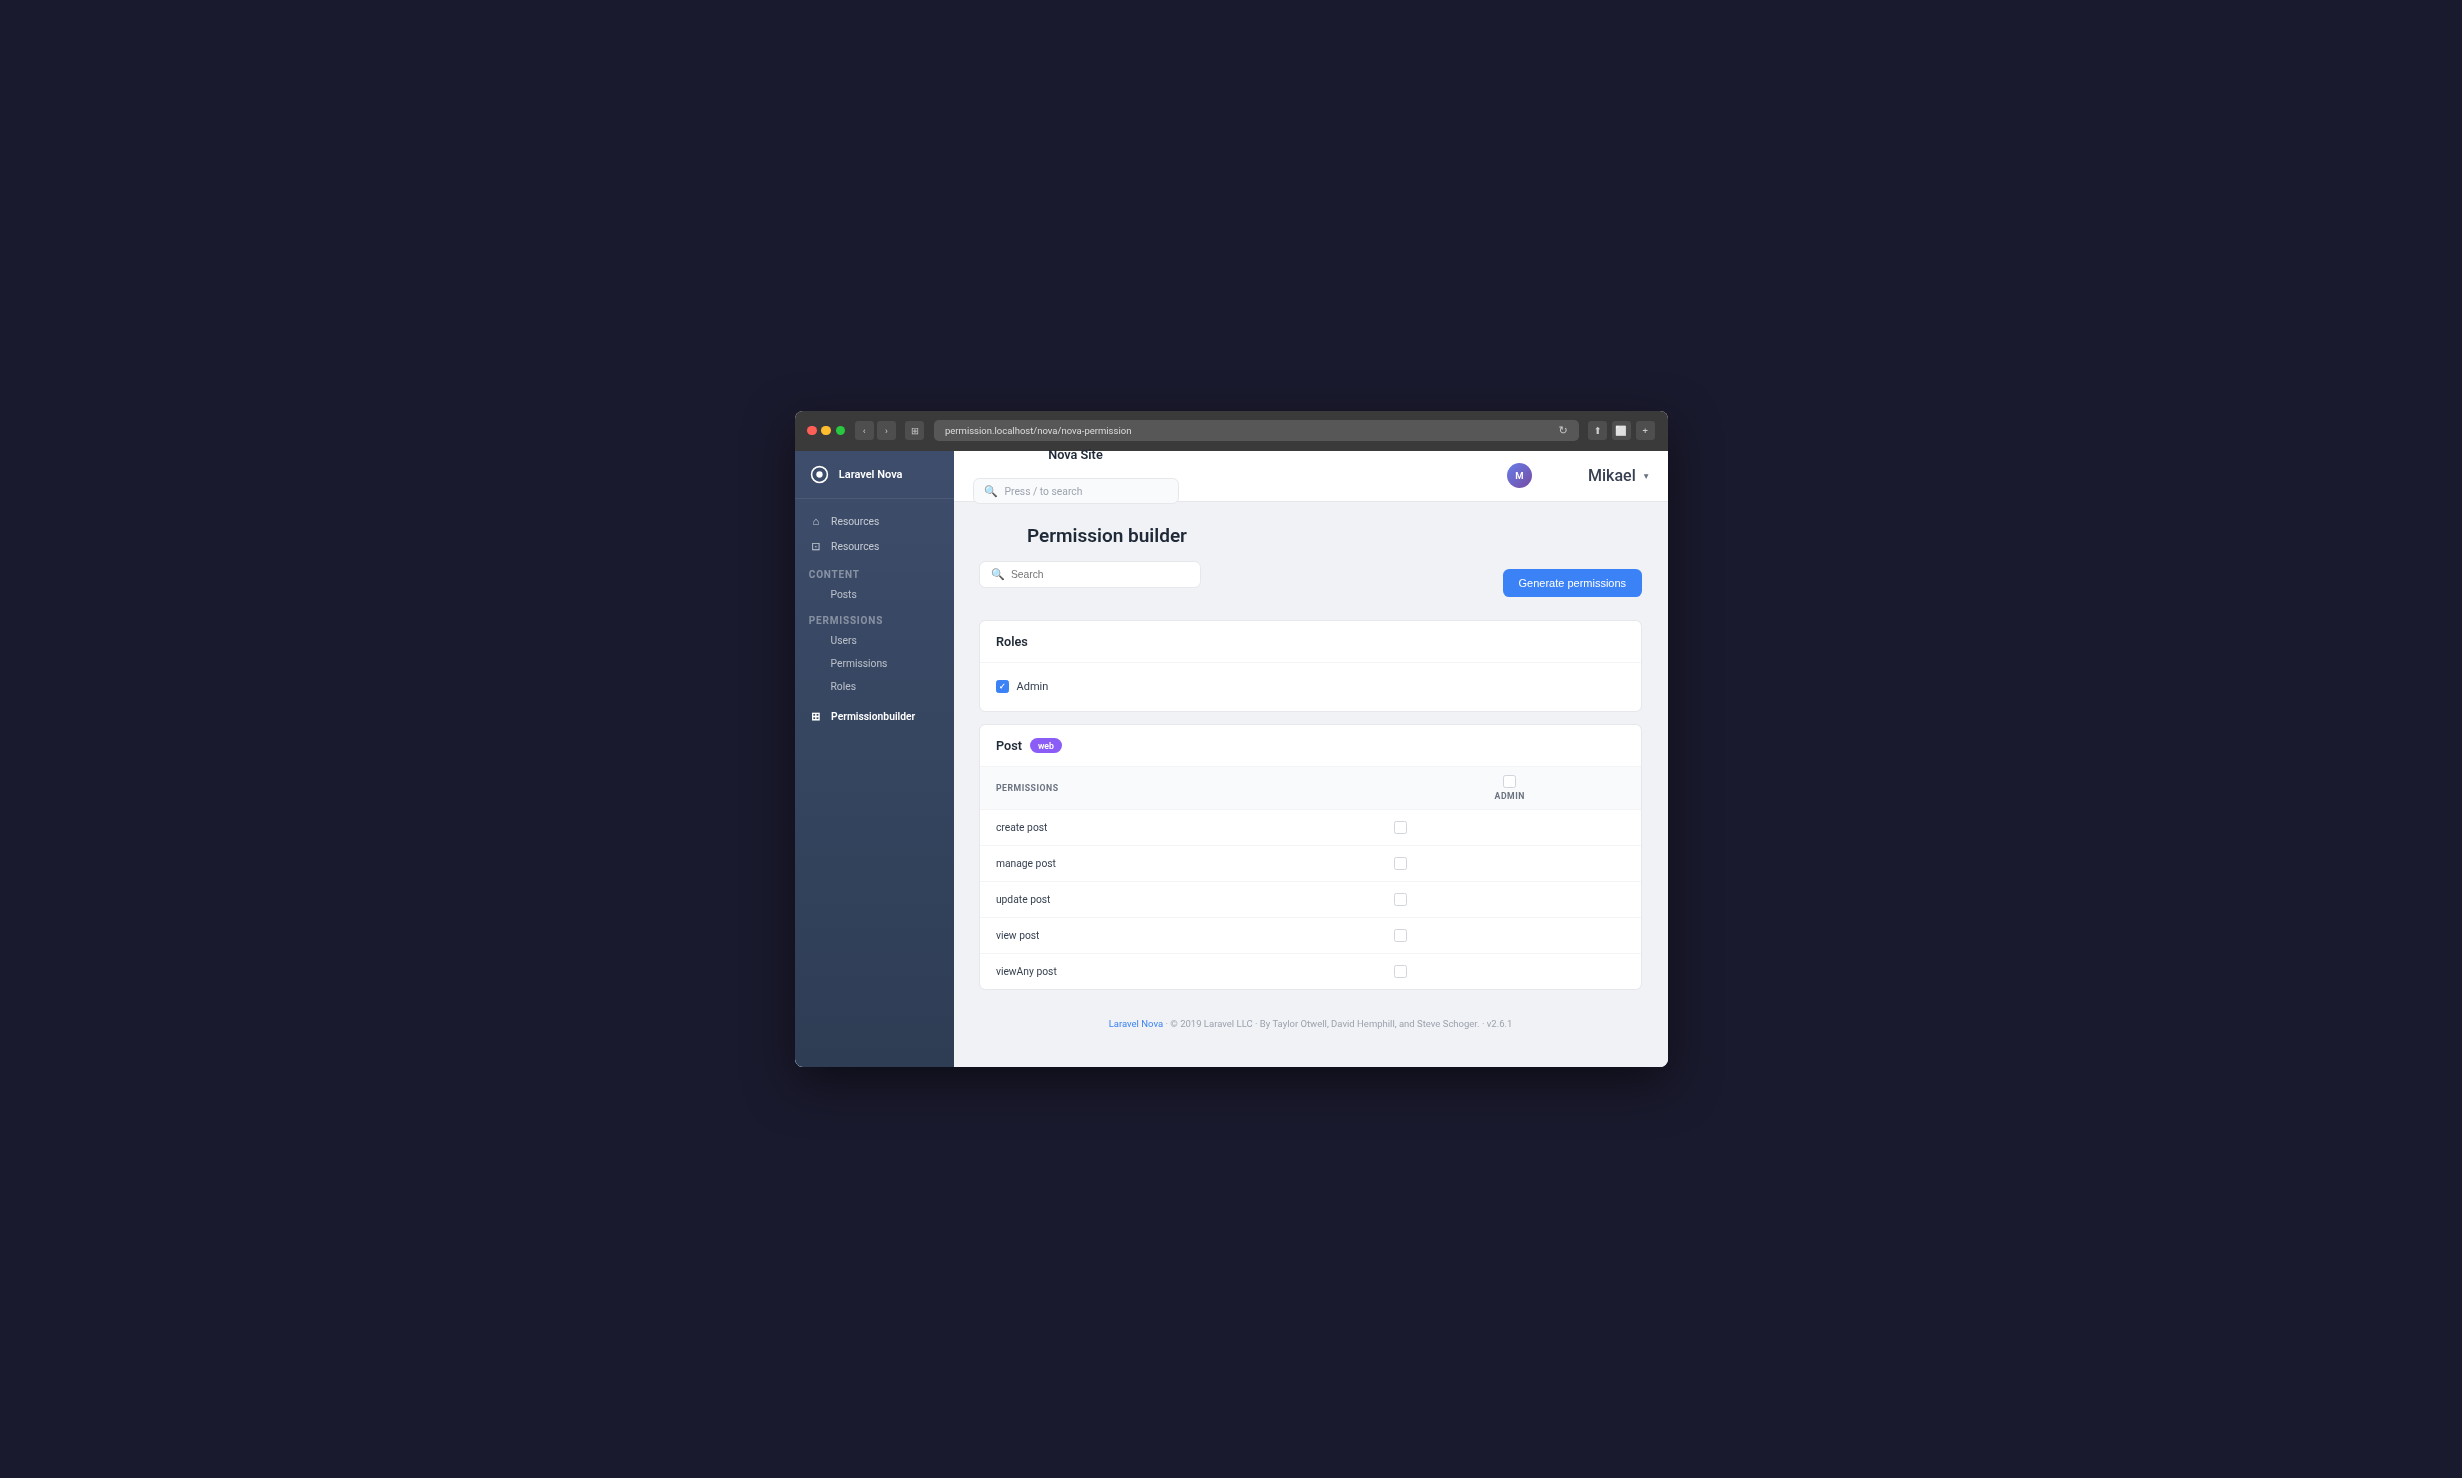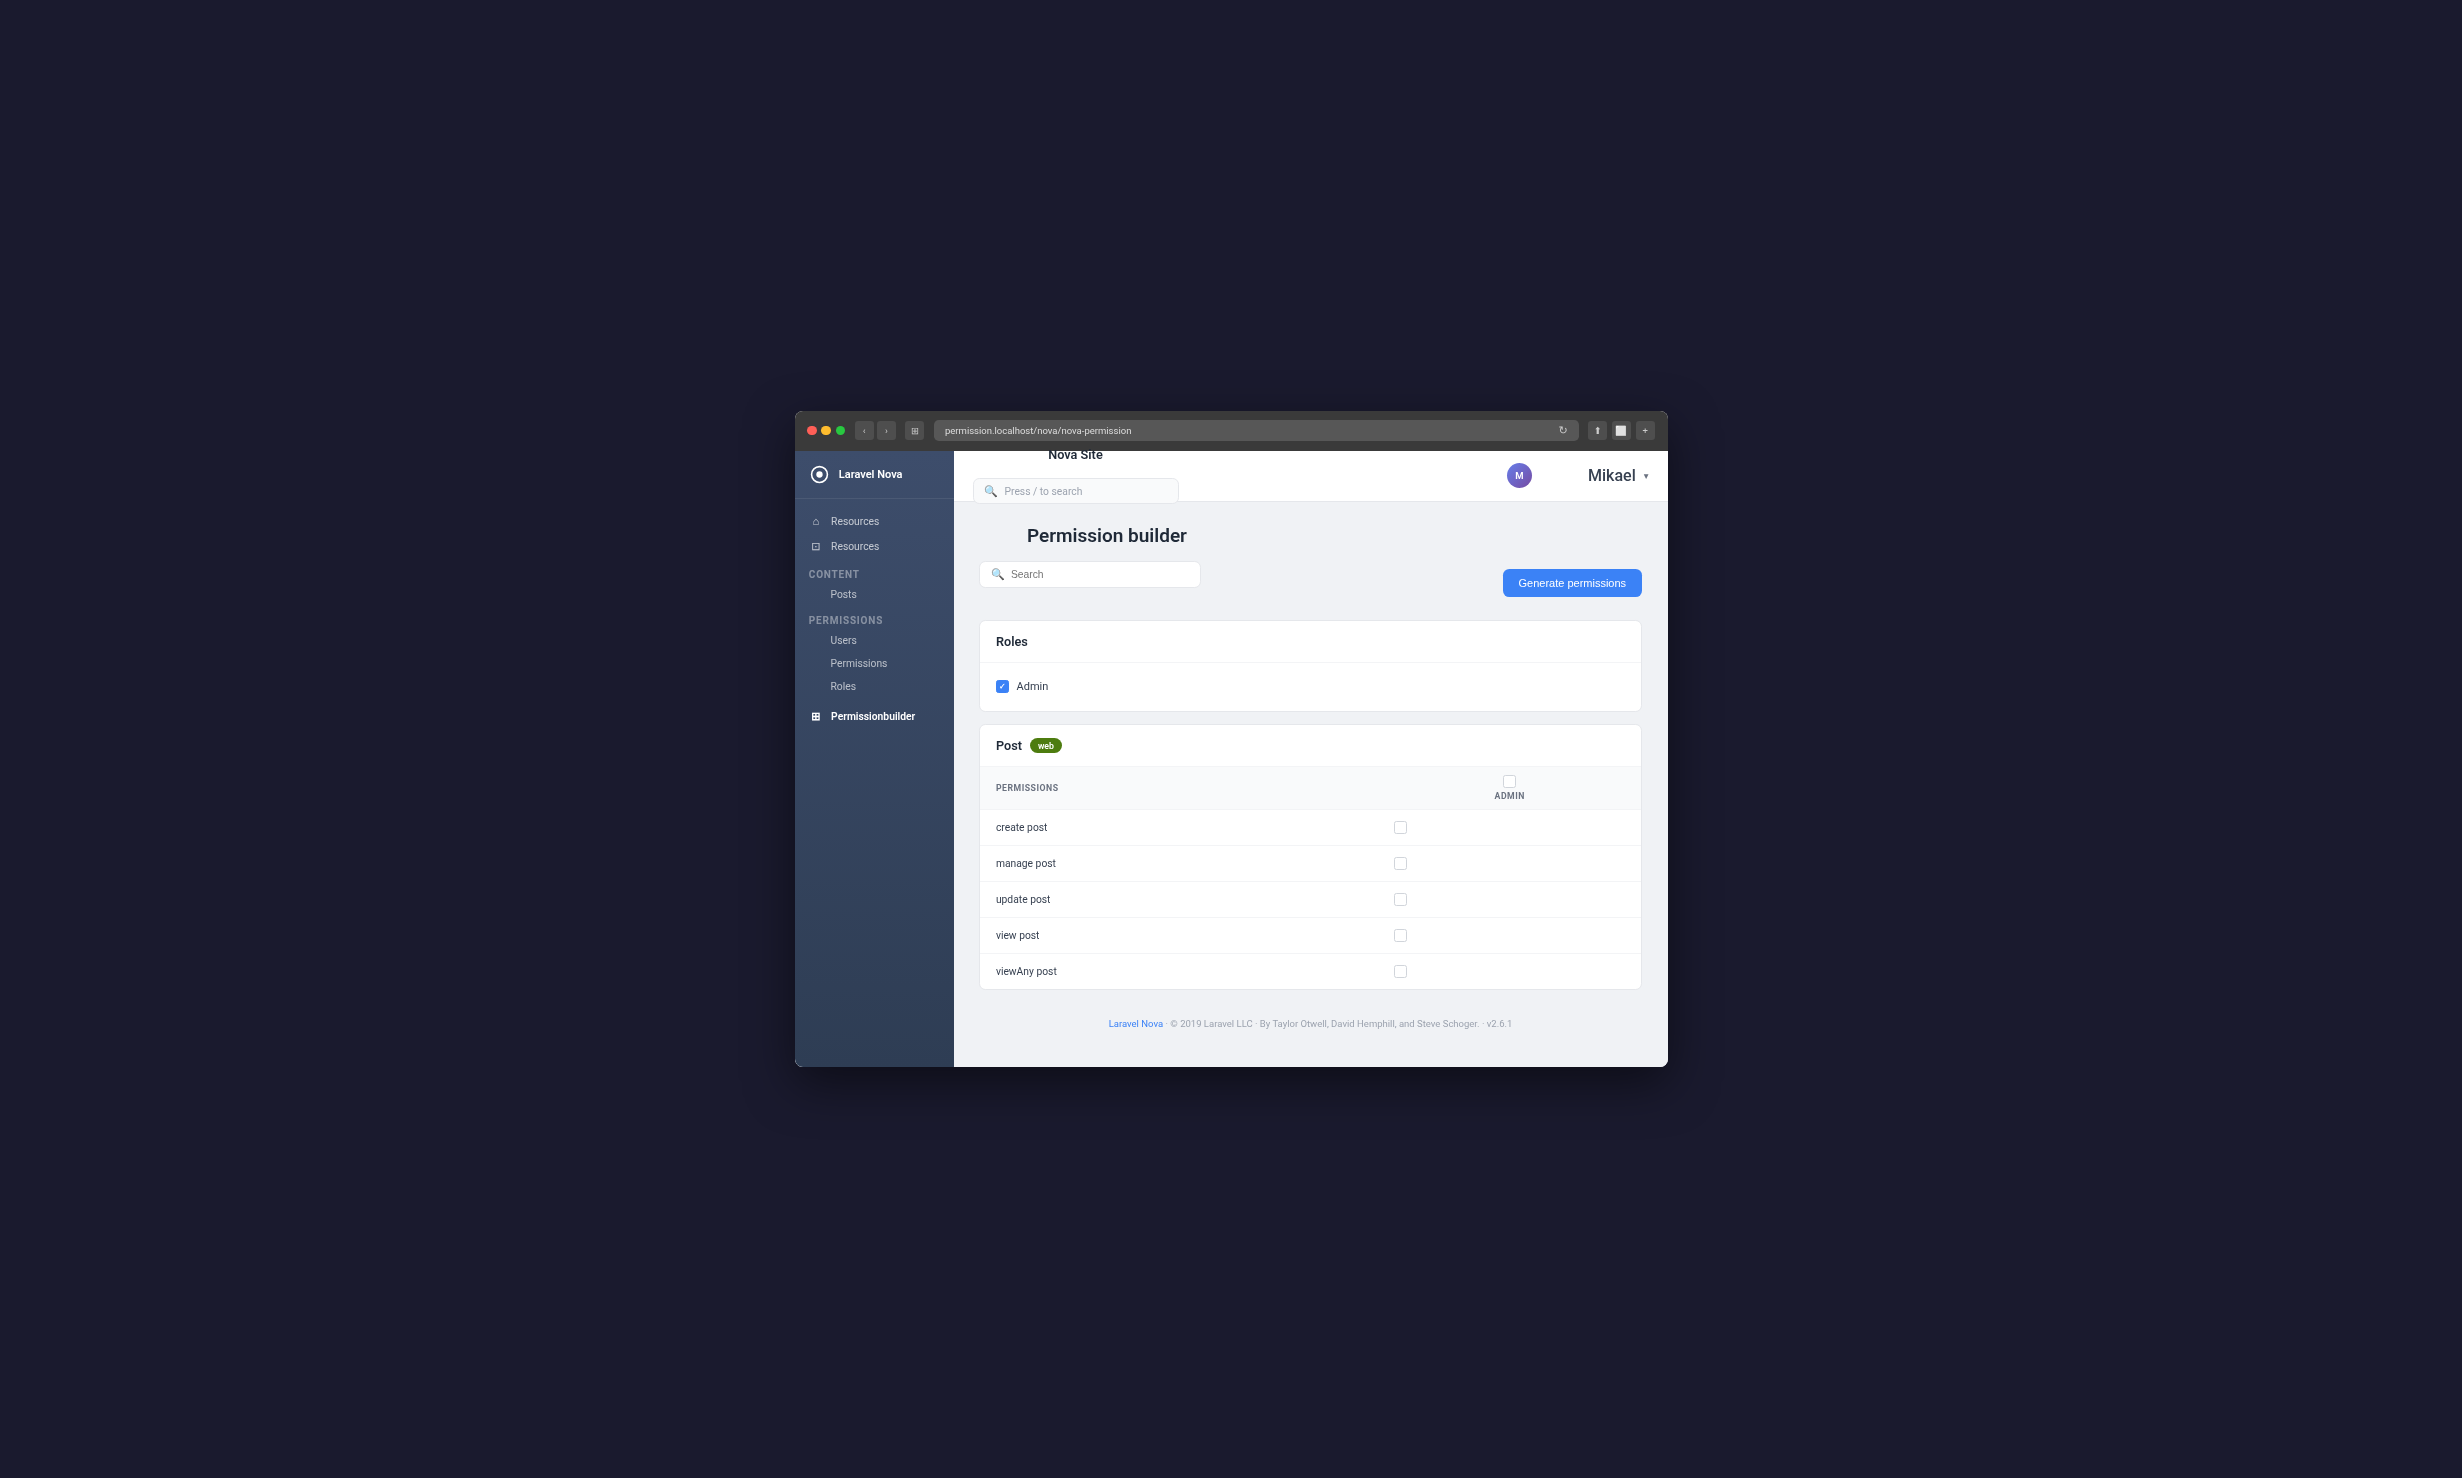--- a/index.html
+++ b/index.html
@@ -409,21 +409,21 @@
       gap: 8px;
     }
 
     .post-title-text {
       font-size: 12.7px;
       font-weight: 600;
       color: #1f2937;
     }
 
     .badge {
-      background: #4d7c0f;
+      background: #8b5cf6;
       color: #fff;
       font-size: 8.7px;
       font-weight: 600;
       padding: 2.4px 8px;
       border-radius: 16px;
     }
 
     .permissions-table {
       width: 100%;
       border-collapse: collapse;

